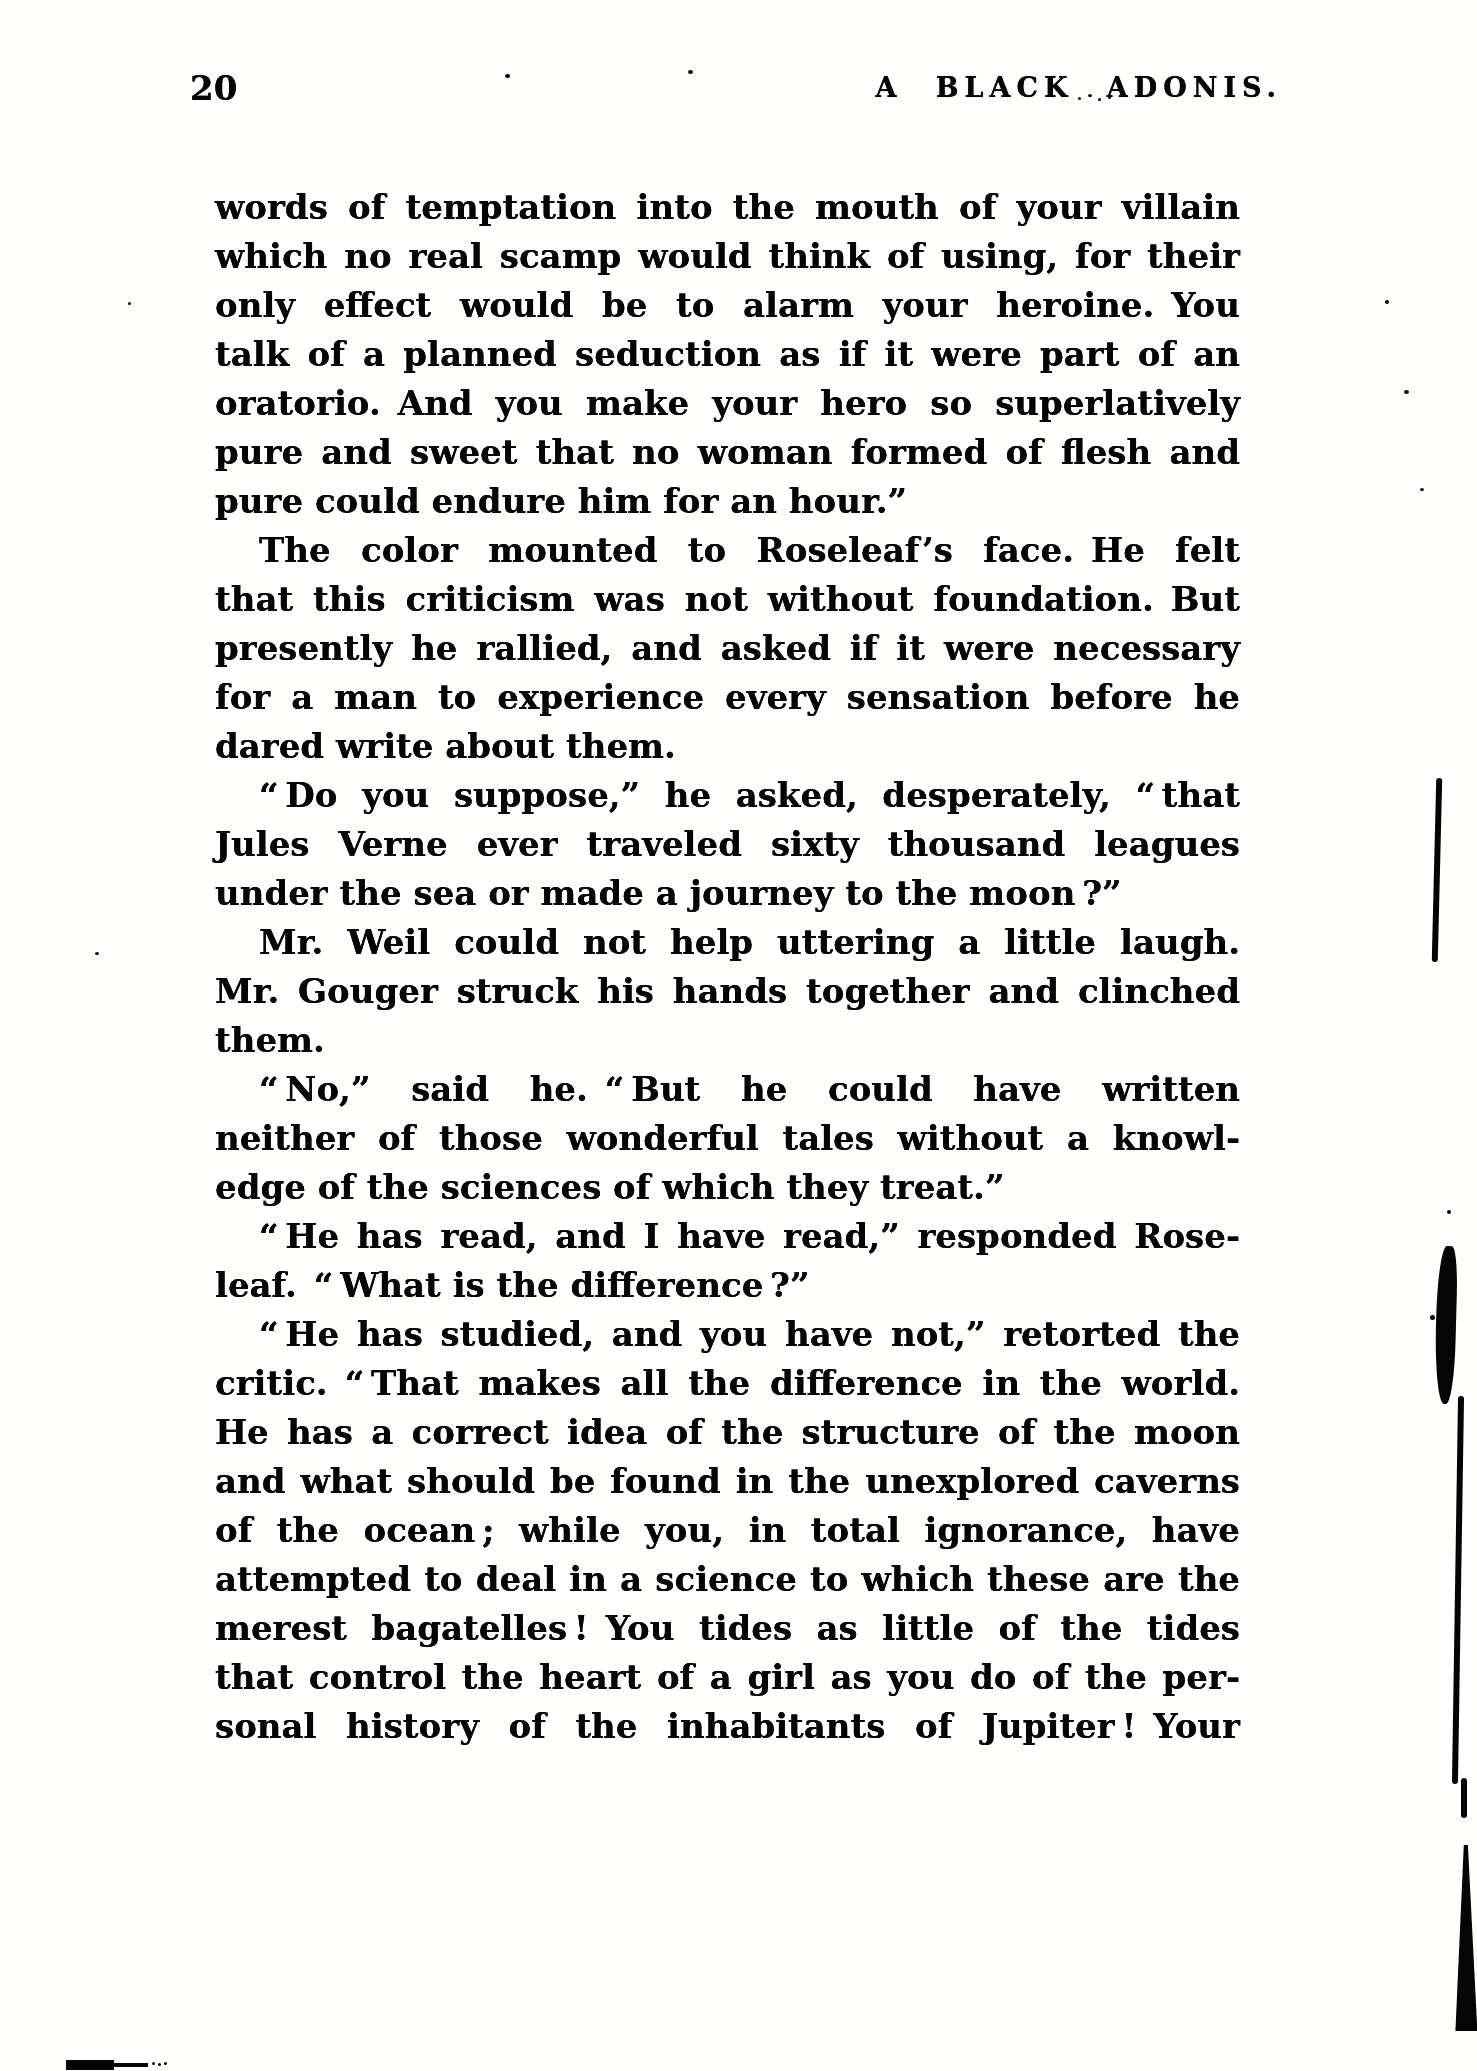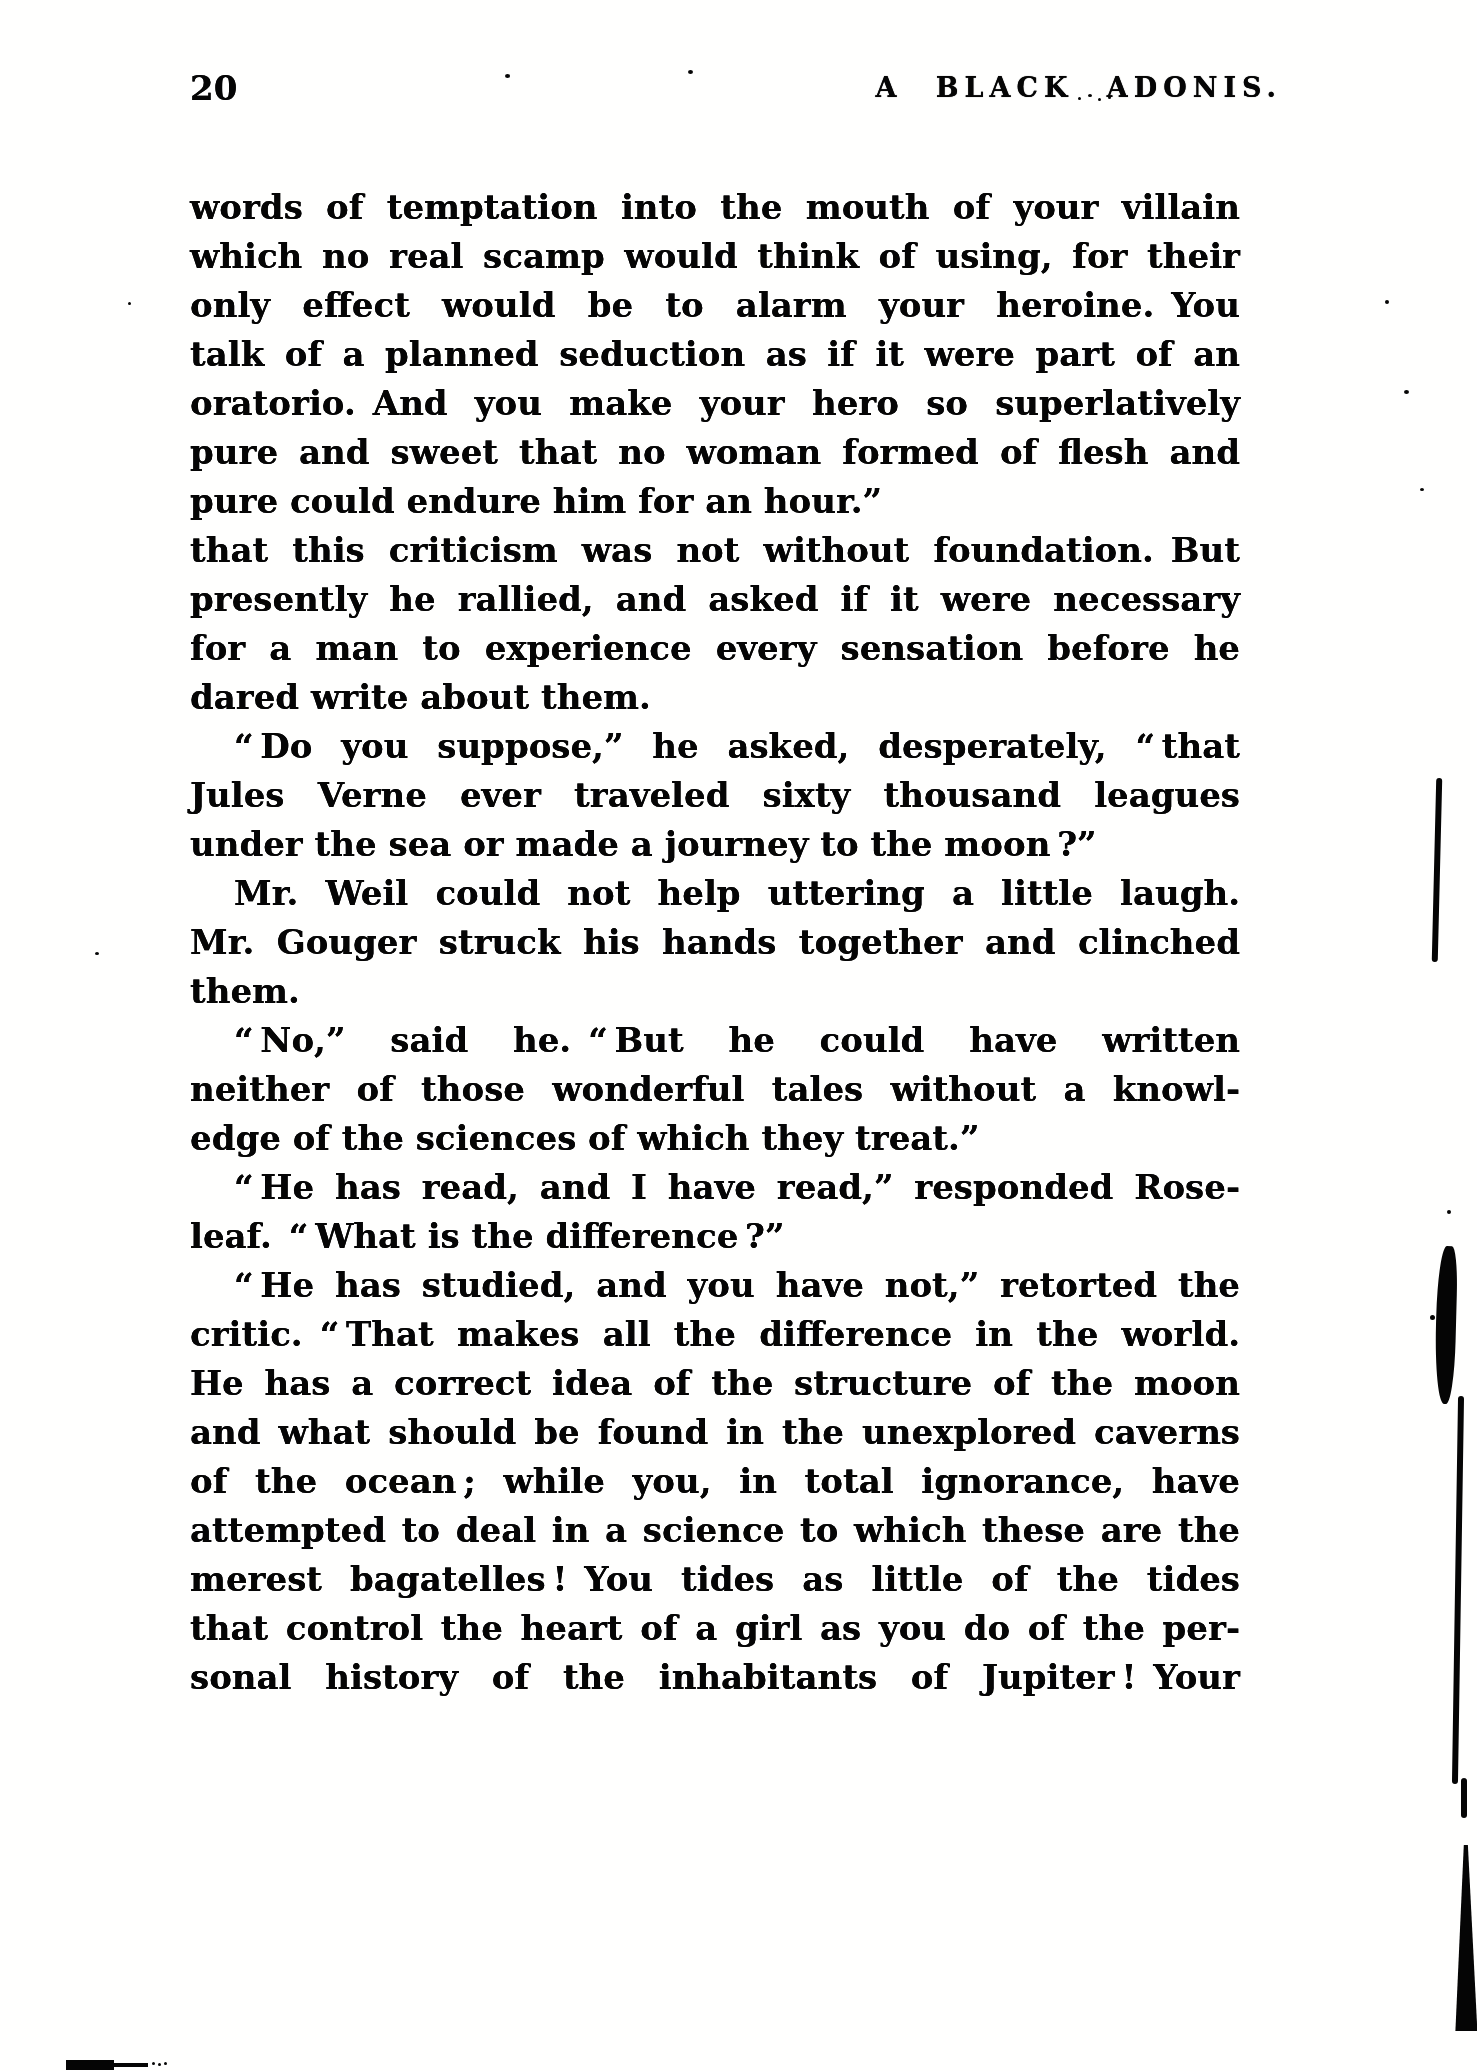--- a/index.html
+++ b/index.html
@@ -26,20 +26,21 @@
   }
 
   .text-block {
     position:absolute; left:190px; top:183px; width:1050px;
     font-size:34px; font-weight:700;
     text-shadow:0 0 .55px var(--ink);
   }
   .line {
     height:49px; line-height:49px;
     text-align:justify;
+    margin-left:25px;
   }
   .line.jl { text-align-last:justify; }
   .line.indent { text-indent:44px; }
 
   
   .art { position:absolute; background:var(--ink); }
   .speck { border-radius:50%; }
   .edge-line-1 { left:1434px; top:778px; width:6px; height:184px; transform:rotate(1.4deg); border-radius:3px; }
   .edge-blob   { left:1436px; top:1246px; width:20px; height:158px; border-radius:45% 30% 40% 50%; transform:rotate(1.5deg); }
   .edge-line-2 { left:1455px; top:1396px; width:6px; height:388px; transform:rotate(0.9deg); border-radius:3px; }
@@ -58,20 +59,21 @@
   <div class="running-header">A BLACK ADONIS.</div>
 
   <div class="text-block">
       <div class="line jl">words of temptation into the mouth of your villain</div>
       <div class="line jl">which no real scamp would think of using, for their</div>
       <div class="line jl">only effect would be to alarm your heroine. You</div>
       <div class="line jl">talk of a planned seduction as if it were part of an</div>
       <div class="line jl">oratorio. And you make your hero so superlatively</div>
       <div class="line jl">pure and sweet that no woman formed of flesh and</div>
       <div class="line">pure could endure him for an hour.”</div>
+      <div class="line indent jl">The color mounted to Roseleaf’s face. He felt</div>
       <div class="line jl">that this criticism was not without foundation. But</div>
       <div class="line jl">presently he rallied, and asked if it were necessary</div>
       <div class="line jl">for a man to experience every sensation before he</div>
       <div class="line">dared write about them.</div>
       <div class="line indent jl">“ Do you suppose,” he asked, desperately, “ that</div>
       <div class="line jl">Jules Verne ever traveled sixty thousand leagues</div>
       <div class="line">under the sea or made a journey to the moon ?”</div>
       <div class="line indent jl">Mr. Weil could not help uttering a little laugh.</div>
       <div class="line jl">Mr. Gouger struck his hands together and clinched</div>
       <div class="line">them.</div>

